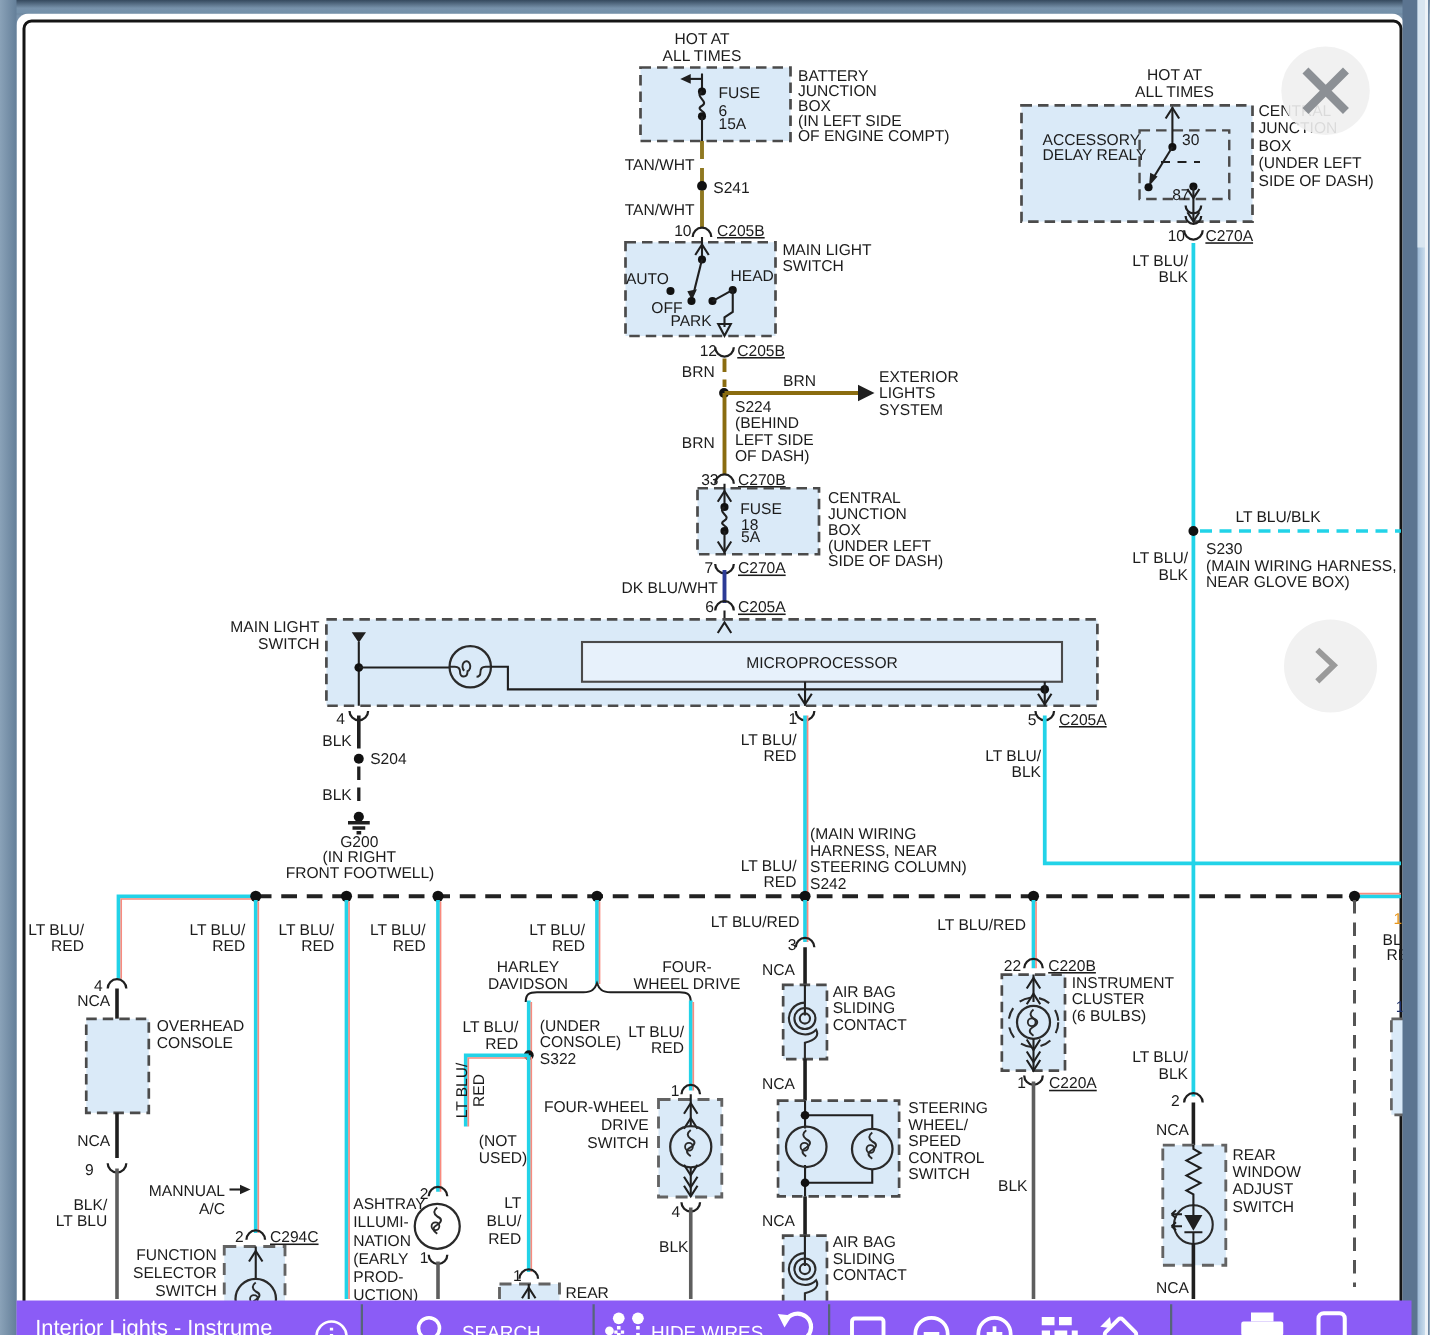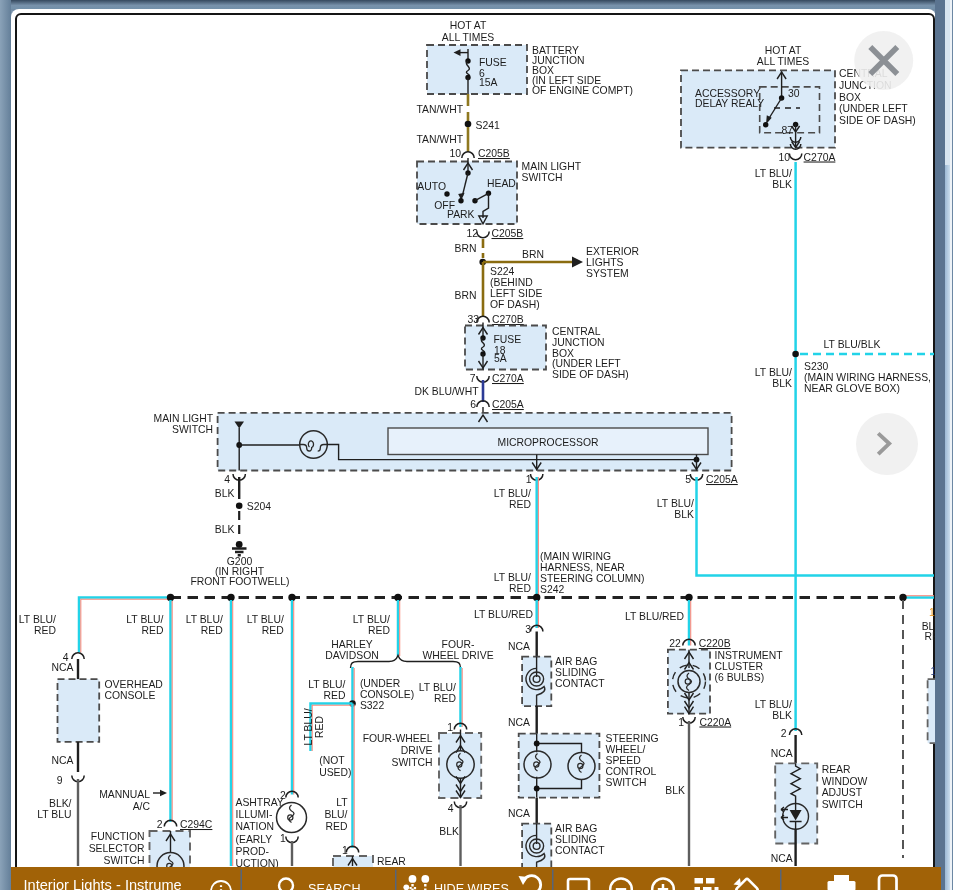--- a/index.html
+++ b/index.html
@@ -16,21 +16,21 @@
   .con{font-size:10.4px;fill:#1c1c1c;text-decoration:underline;}
   .boxA{fill:#daeaf8;stroke:#4b4b4b;stroke-width:1.8;stroke-dasharray:7 4;}
   .boxB{fill:#daeaf8;stroke:#636363;stroke-width:1.9;stroke-dasharray:8 5;}
   .wk{stroke:#1f1f1f;stroke-width:1.4;fill:none;}
   .wk2{stroke:#1f1f1f;stroke-width:2.4;fill:none;}
   .wg{stroke:#5e5e5e;stroke-width:2.4;fill:none;}
   .cy{stroke:#22d3e8;stroke-width:2.5;fill:none;}
   .rd{stroke:#f98a7e;stroke-width:1.1;fill:none;}
   .arc{stroke:#1f1f1f;stroke-width:1.5;fill:none;}
   #toolbar{position:absolute;left:10.5px;top:866.5px;width:930.5px;height:23.5px;
-           background:#a16207;color:#fff;overflow:hidden;}
+           background:#8b5cf6;color:#fff;overflow:hidden;}
 </style>
 </head>
 <body>
 <div id="canvas"></div>
 <div id="blackborder"></div>
 <svg class="main" width="953" height="890" viewBox="0 0 953 890">
 <text class="lbl" x="468" y="29" text-anchor="middle">HOT AT</text>
 <text class="lbl" x="468" y="40.5" text-anchor="middle">ALL TIMES</text>
 <rect class="boxA" x="427" y="45" width="100" height="49"></rect>
 <path class="wk" d="M 468 52.6 H 459"></path>

